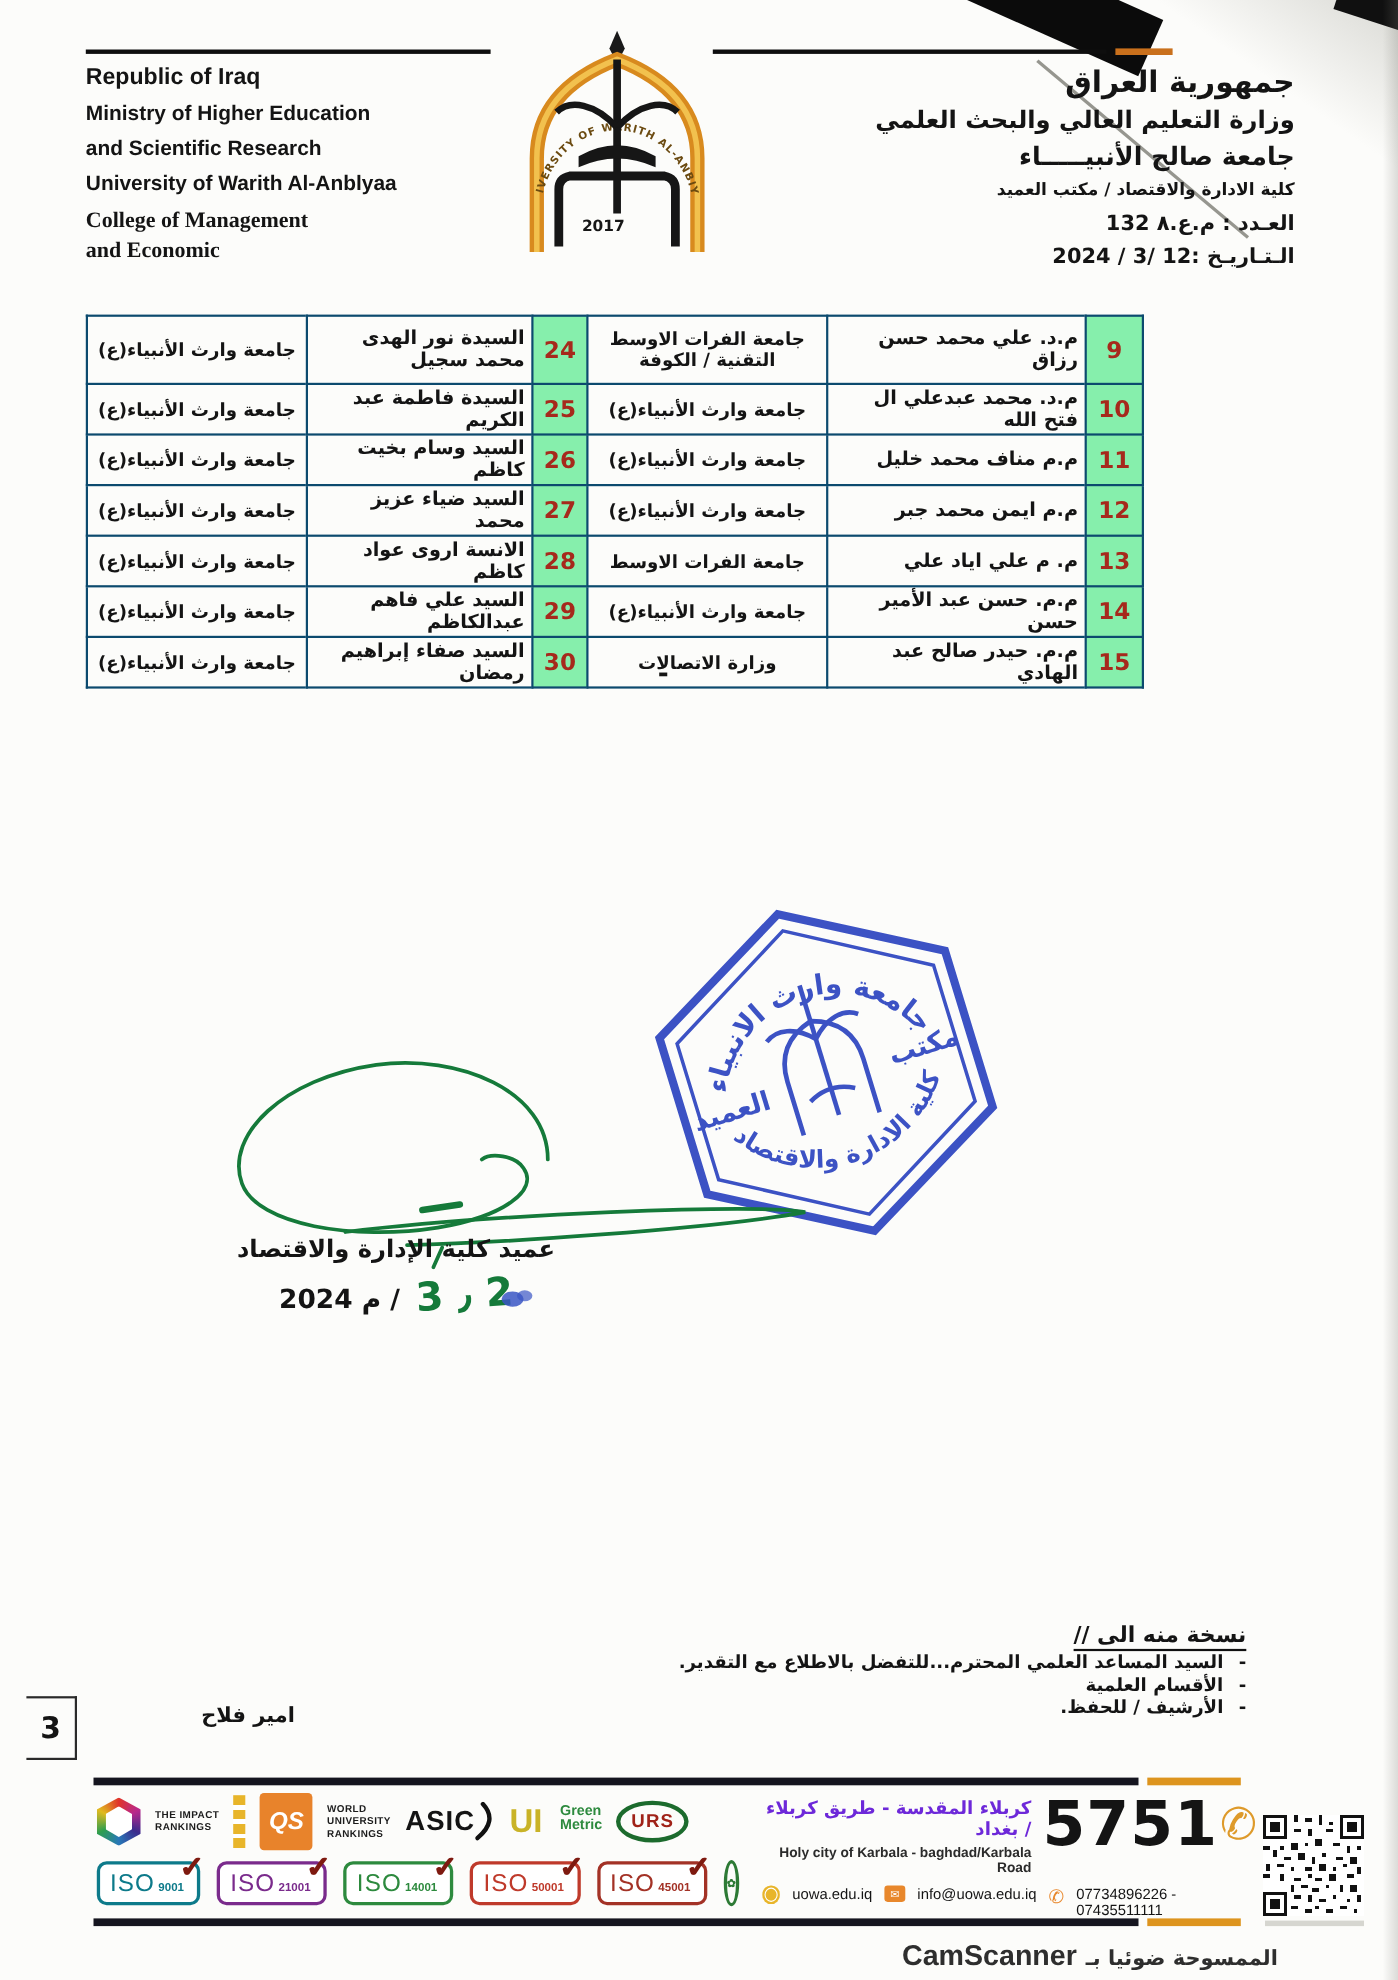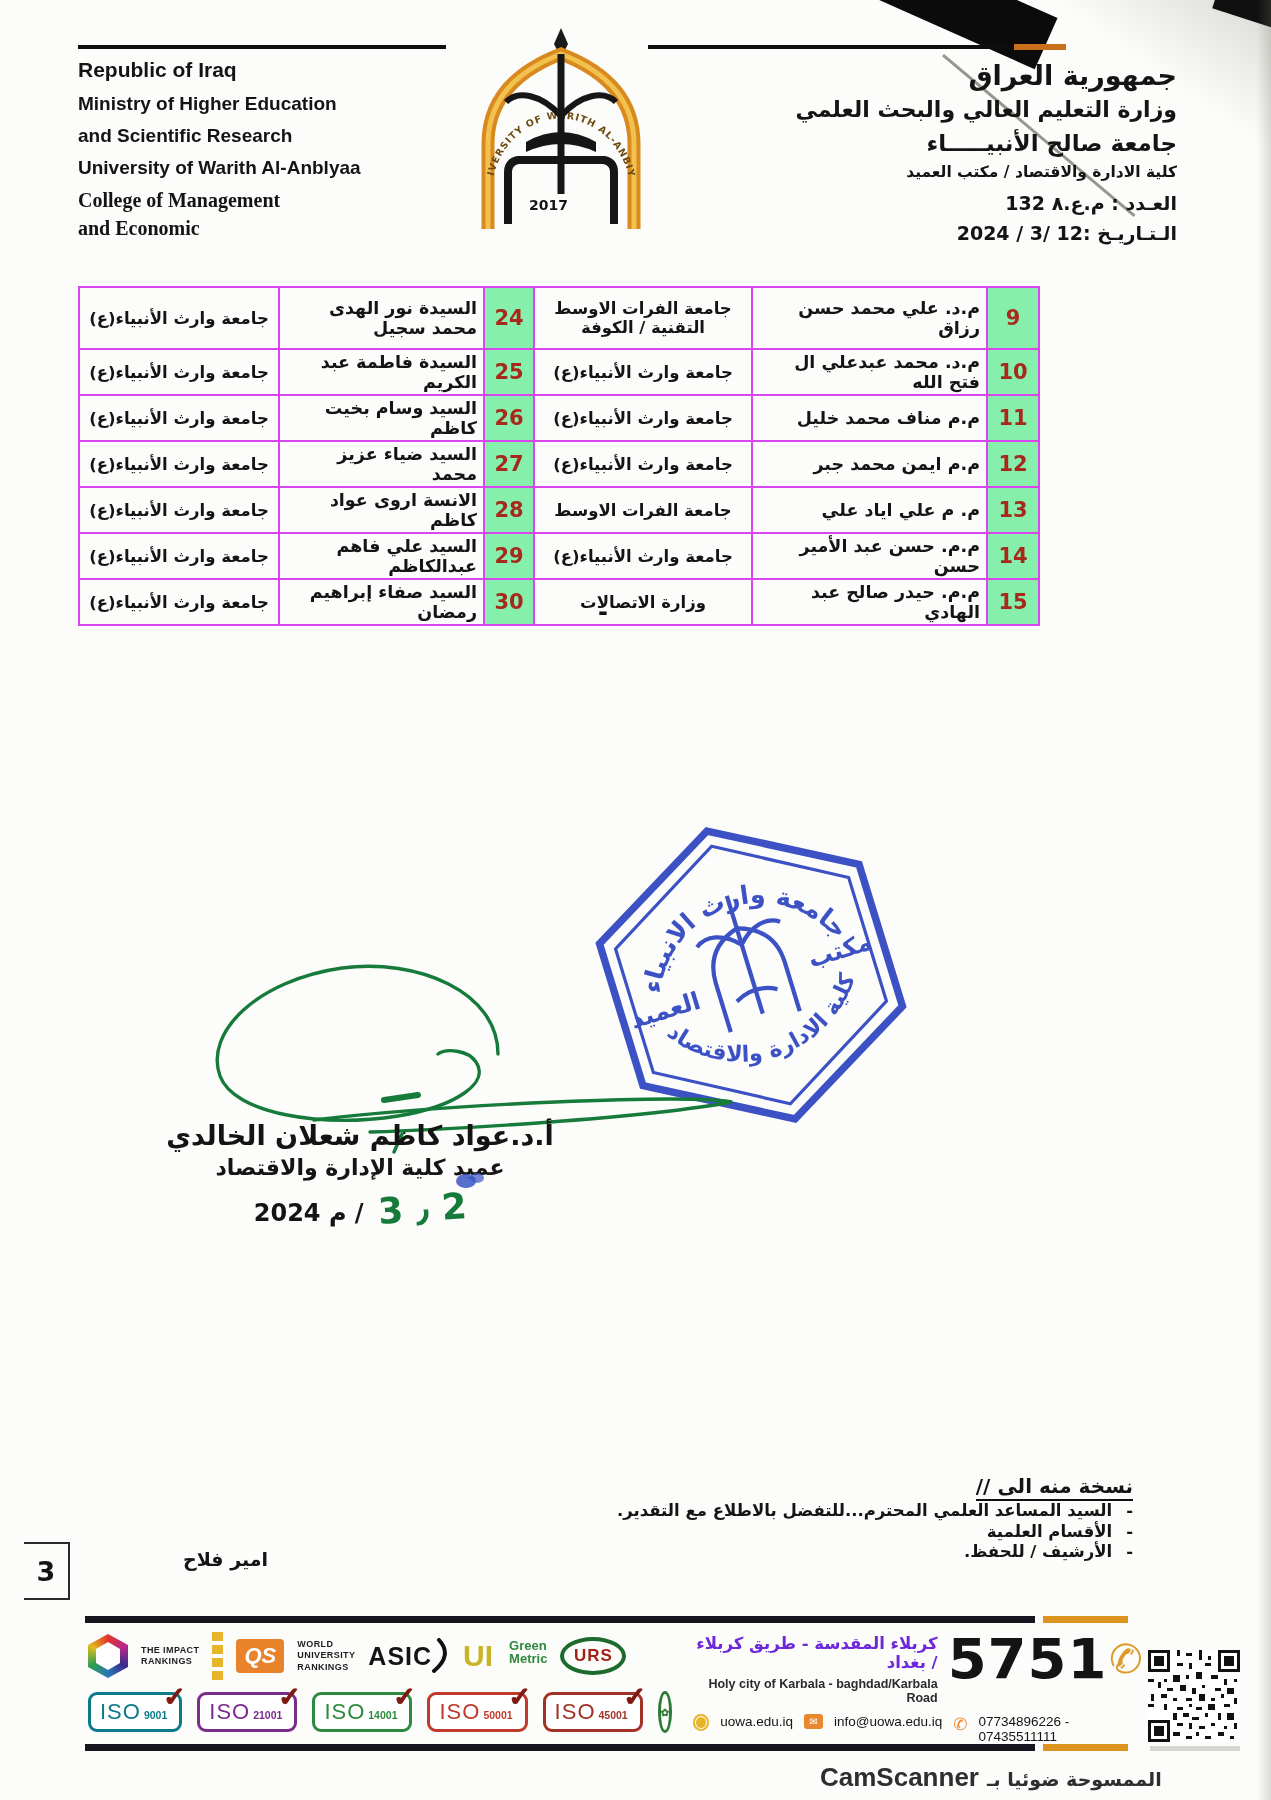--- a/index.html
+++ b/index.html
@@ -39,21 +39,21 @@
   .hdr-right .r1 { font-size:27px; font-weight:700; }
   .hdr-right .r2 { font-size:22px; font-weight:700; margin-top:6px; }
   .hdr-right .r3 { font-size:23px; font-weight:700; margin-top:8px; }
   .hdr-right .r4 { font-size:15.5px; font-weight:700; margin-top:7px; }
   .hdr-right .r5 { font-size:19px; font-weight:700; margin-top:11px; }
   .hdr-right .r6 { font-size:19px; font-weight:700; margin-top:8px; }
 
   
   .doc-table { left:78px; top:286px; width:960px; border-collapse:collapse; direction:rtl;
     table-layout:fixed; }
-  .doc-table td { border:2px solid #d946ef; font-weight:700; vertical-align:middle; padding:2px 6px; }
+  .doc-table td { border:2px solid #0c4a6e; font-weight:700; vertical-align:middle; padding:2px 6px; }
   .doc-table tr { height:39px; }
   .doc-table tr.first { height:62px; }
   td.num  { background:#86efac; color:#a6291c; font-size:21px; text-align:center; padding:0; }
   td.name { font-size:17.5px; text-align:right; }
   td.inst { font-size:16.5px; text-align:center; }
 
   .dash-mark { left:598px; top:598px; font-size:24px; font-weight:700; }
 
   
   .stamp { left:592px; top:816px; width:318px; height:318px; transform:rotate(-17deg);
@@ -96,21 +96,21 @@
   .lrow1 { display:flex; align-items:center; gap:13px; height:50px; }
   .hexa { width:40px; height:44px;
     clip-path:polygon(50% 0,100% 25%,100% 75%,50% 100%,0 75%,0 25%);
     background:conic-gradient(#e0332b,#b8288c,#3b2b8c,#2878b8,#2d9e4f,#e0ba1f,#e0332b);
     position:relative; }
   .hexa::after { content:""; position:absolute; inset:8px;
     clip-path:polygon(50% 0,100% 25%,100% 75%,50% 100%,0 75%,0 25%); background:#fff; }
   .tiny2 { font-size:9px; font-weight:700; line-height:1.25; letter-spacing:.4px; color:#1c1c1c; }
   .qs-bars { width:11px; height:48px;
     background:repeating-linear-gradient(#e8b52a 0 9px, #ffffff 9px 13px); }
-  .qs-sq { width:48px; height:34px; background:#e8832b; border-radius:4px; color:#fff;
+  .qs-sq { width:48px; height:52px; background:#e8832b; border-radius:4px; color:#fff;
     display:flex; align-items:center; justify-content:center; font-size:22px; font-weight:700;
     font-style:italic; }
   .asic-wrap { display:flex; align-items:center; }
   .asic-txt { font-size:25px; font-weight:700; letter-spacing:1px; }
   .ui-wrap { display:flex; align-items:flex-start; gap:16px; }
   .ui-logo { font-size:30px; font-weight:700; color:#c9b327; }
   .ui-txt { font-size:13px; font-weight:700; color:#2d8a3e; line-height:1.02; }
   .urs-oval { width:66px; height:38px; border:4px solid #1c6b2d; border-radius:50%;
     display:flex; align-items:center; justify-content:center; }
   .urs-txt { font-size:17px; font-weight:700; color:#a02218; letter-spacing:1px; }
@@ -304,21 +304,20 @@
       <g fill="none" stroke="#157a3a" stroke-width="3.4" stroke-linecap="round">
         <path d="M 352,110 C 352,48 272,14 196,24 C 112,36 58,88 74,132 C 88,170 176,184 252,172 C 312,162 344,138 330,118 C 322,106 300,104 292,110"></path>
         <path d="M 238,156 l 34,-5" stroke-width="6"></path>
         <path d="M 168,176 C 300,160 540,150 586,158 C 500,174 300,186 224,188"></path>
         <path d="M 256,190 l -8,18"></path>
       </g>
     </svg>
   </div>
 
   <div class="abs sig-block">
-    <div class="sig-name">أ.د.عواد كاظم شعلان الخالدي</div>
     <div class="sig-title">عميد كلية الإدارة والاقتصاد</div>
     <div class="sig-date">
       <span class="printed">م 2024 /</span>
       <span class="hand">3 ٫ 2</span>
     </div>
   </div>
 
   <div class="abs ink-blot">
     <svg viewBox="0 0 36 26" width="36" height="26">
       <ellipse cx="14" cy="13" rx="10" ry="7" fill="#3a56c4" opacity=".85"></ellipse>

